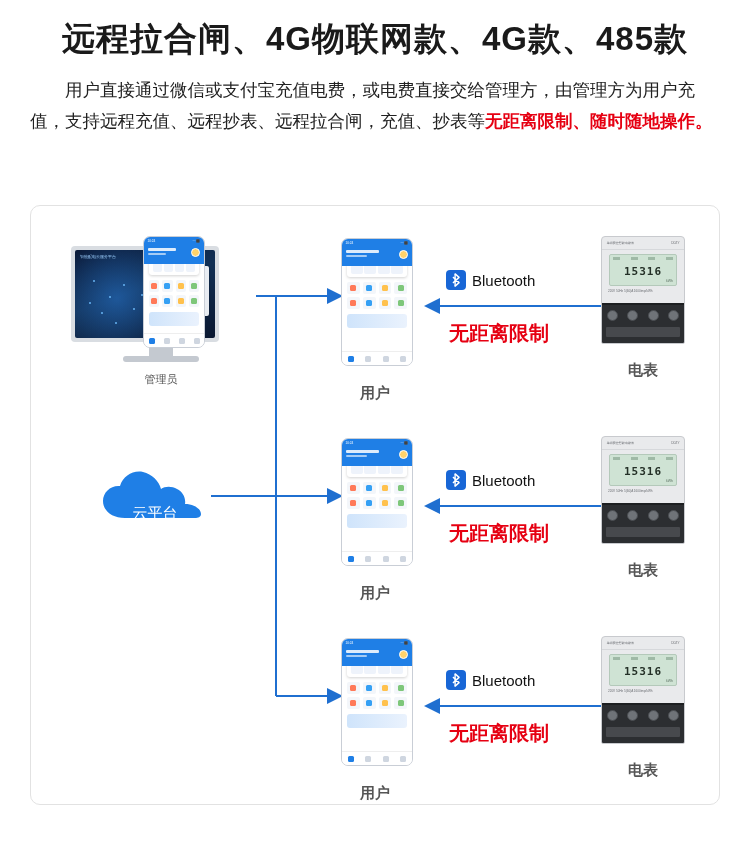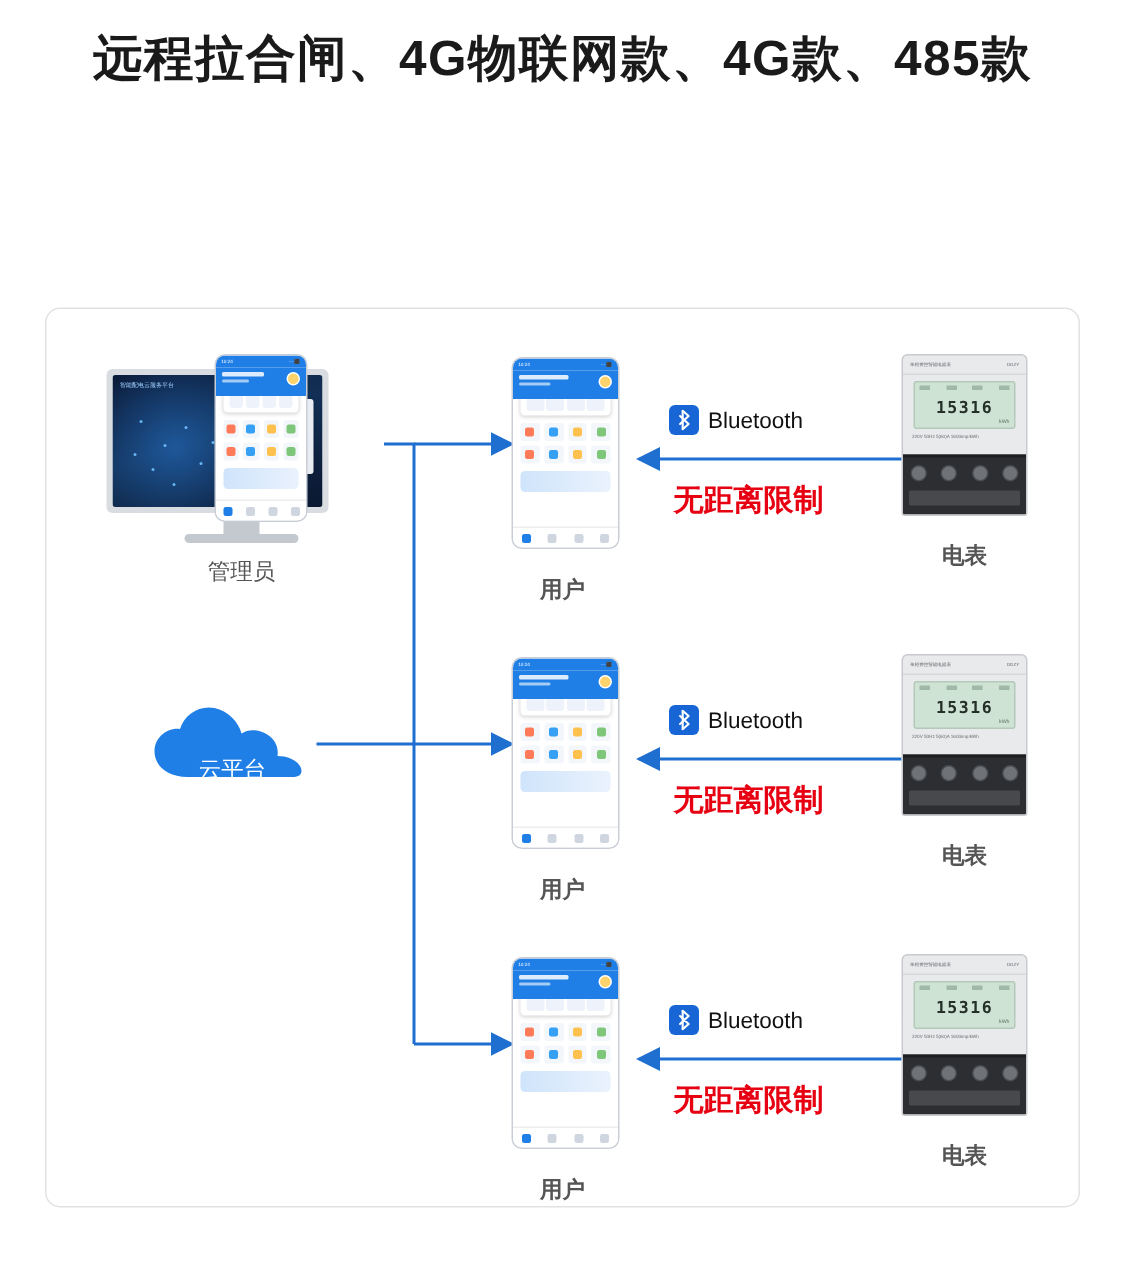--- a/index.html
+++ b/index.html
@@ -125,21 +125,21 @@
     margin: 0 auto;
   }
   .monitor-base {
     width: 76px; height: 6px;
     background: #c4c9d0;
     border-radius: 3px;
     margin: 0 auto;
   }
   .admin-label, .node-label {
     text-align: center;
-    font-size: 15px;
+    font-size: 11px;
     color: #555;
     margin-top: 10px;
   }
 
   
   .phone {
     position: relative;
     background: #ffffff;
     border: 1.5px solid #c9ced6;
     border-radius: 7px;
@@ -408,20 +408,23 @@
     font-size: 15px;
     color: #555;
     font-weight: bold;
   }
 </style>
 </head>
 <body>
 
 <div class="header">
   <div class="main-title">远程拉合闸、4G物联网款、4G款、485款</div>
+  <div class="desc">
+    <span>用户直接通过微信或支付宝充值电费，或电费直接交给管理方，由管理方为用户充值，支持远程充值、远程抄表、远程拉合闸，充值、抄表等</span><span class="red">无距离限制、随时随地操作。</span>
+  </div>
 </div>
 
 <div class="panel">
   <div class="canvas">
 
     <svg class="svg-layer" viewBox="0 0 690 600">
       <defs>
         <marker id="arrR" markerWidth="8" markerHeight="8" refX="7" refY="4" orient="auto">
           <path d="M0,0 L8,4 L0,8 z" fill="#1f6fd0"></path>
         </marker>

